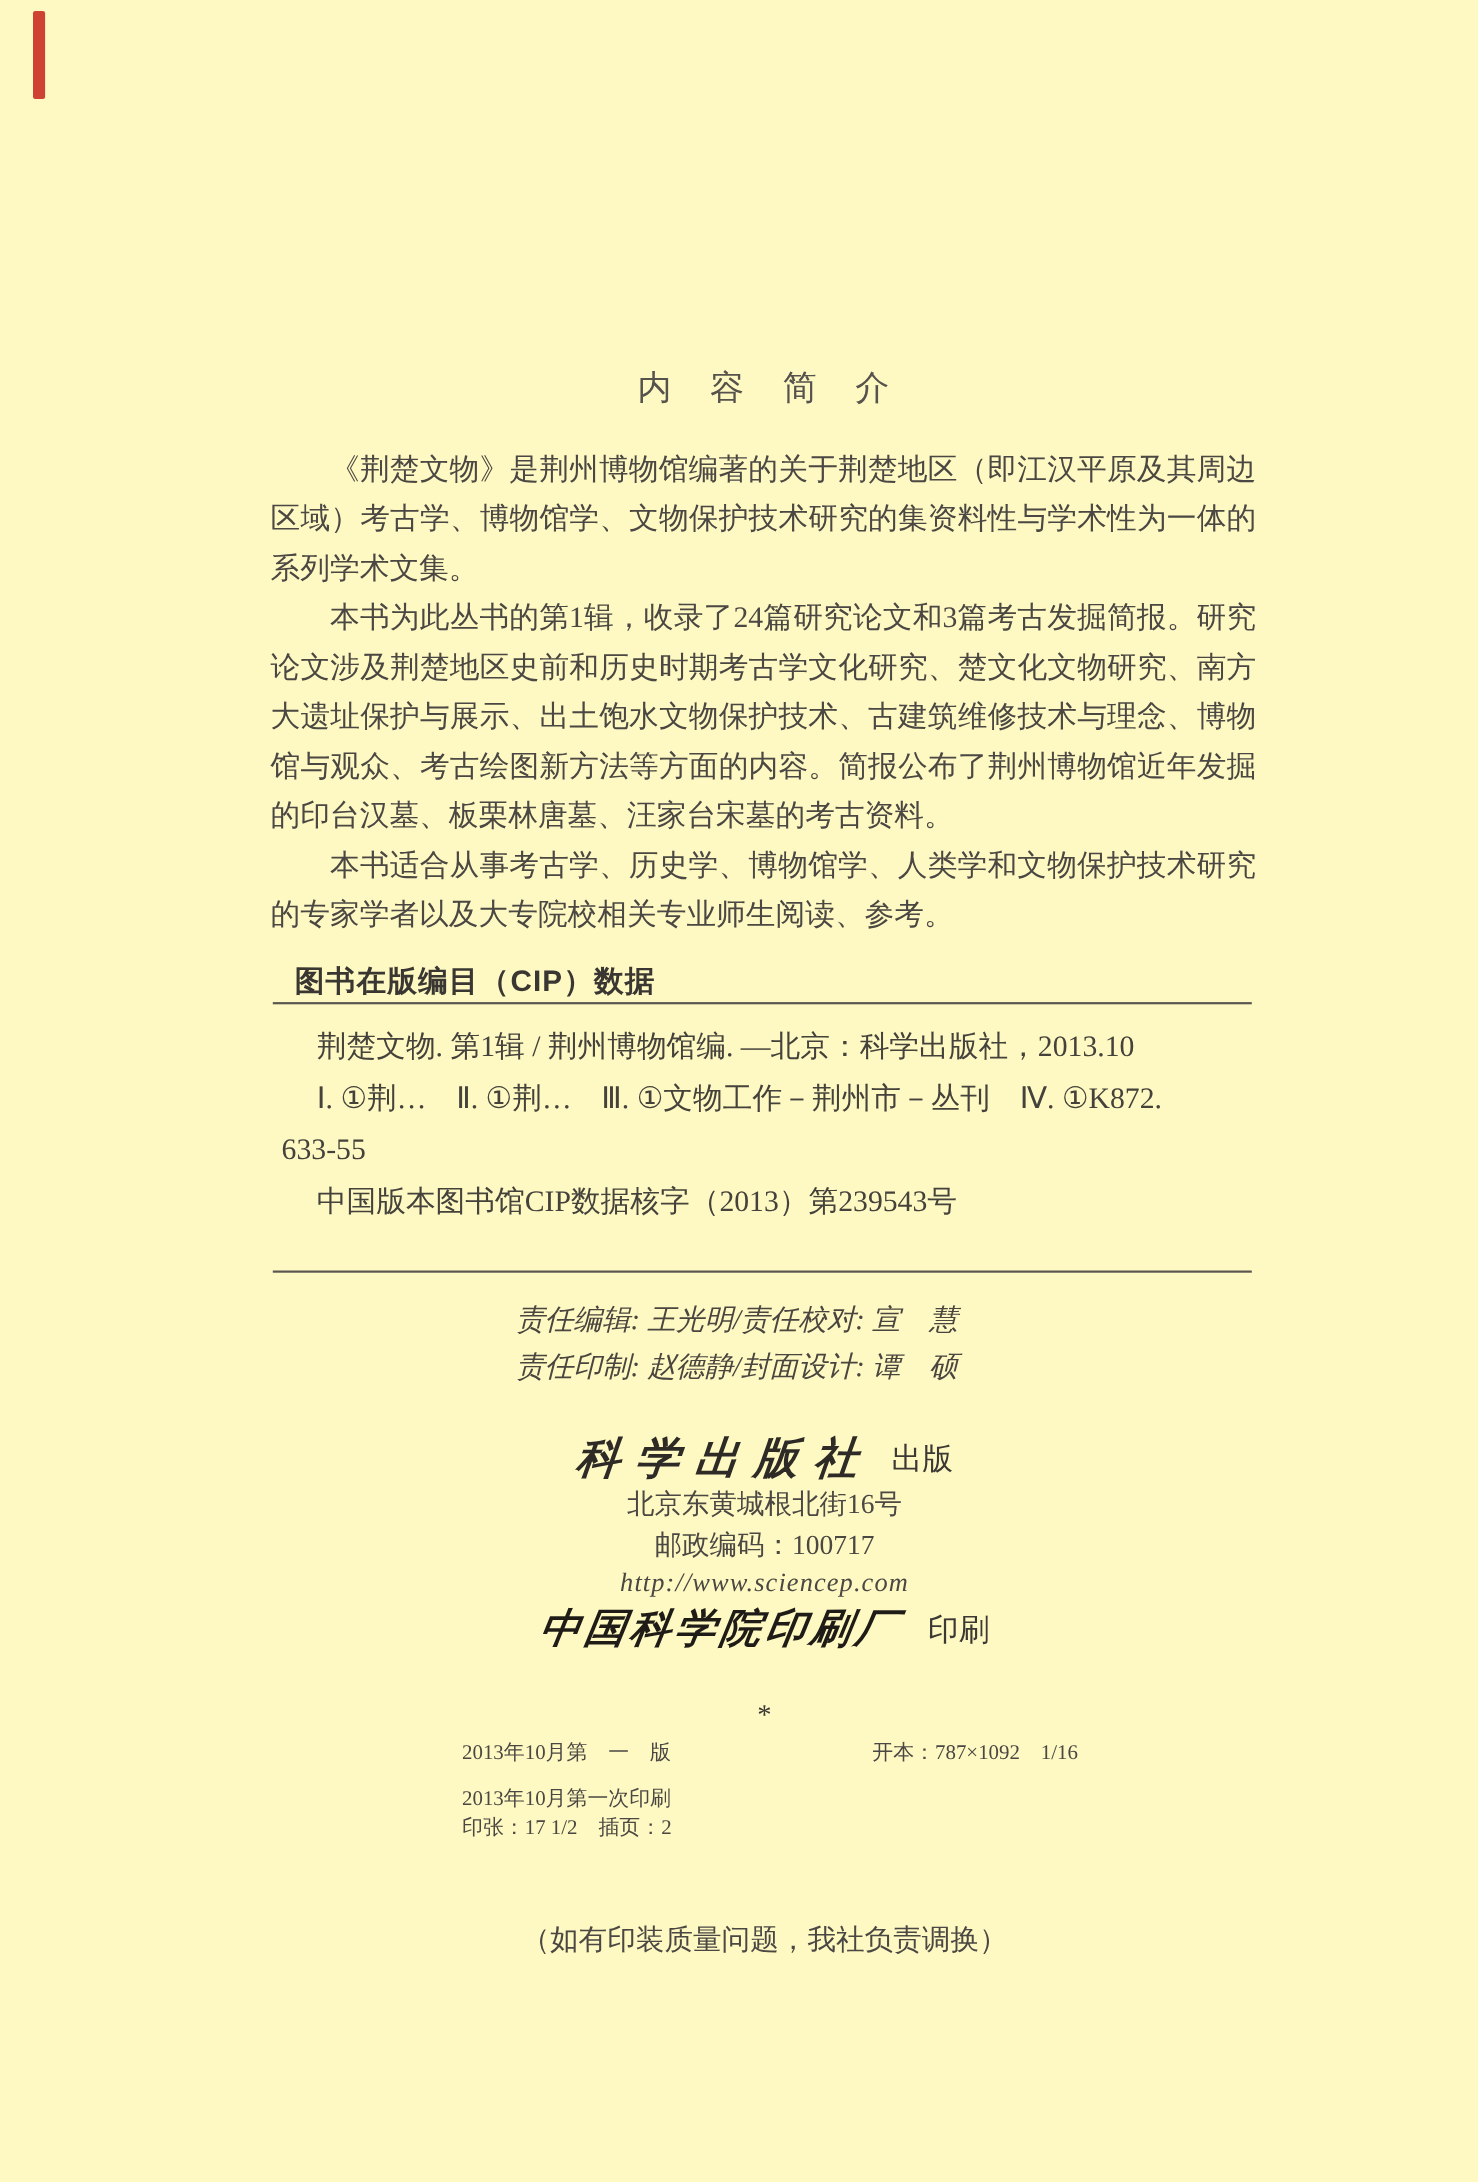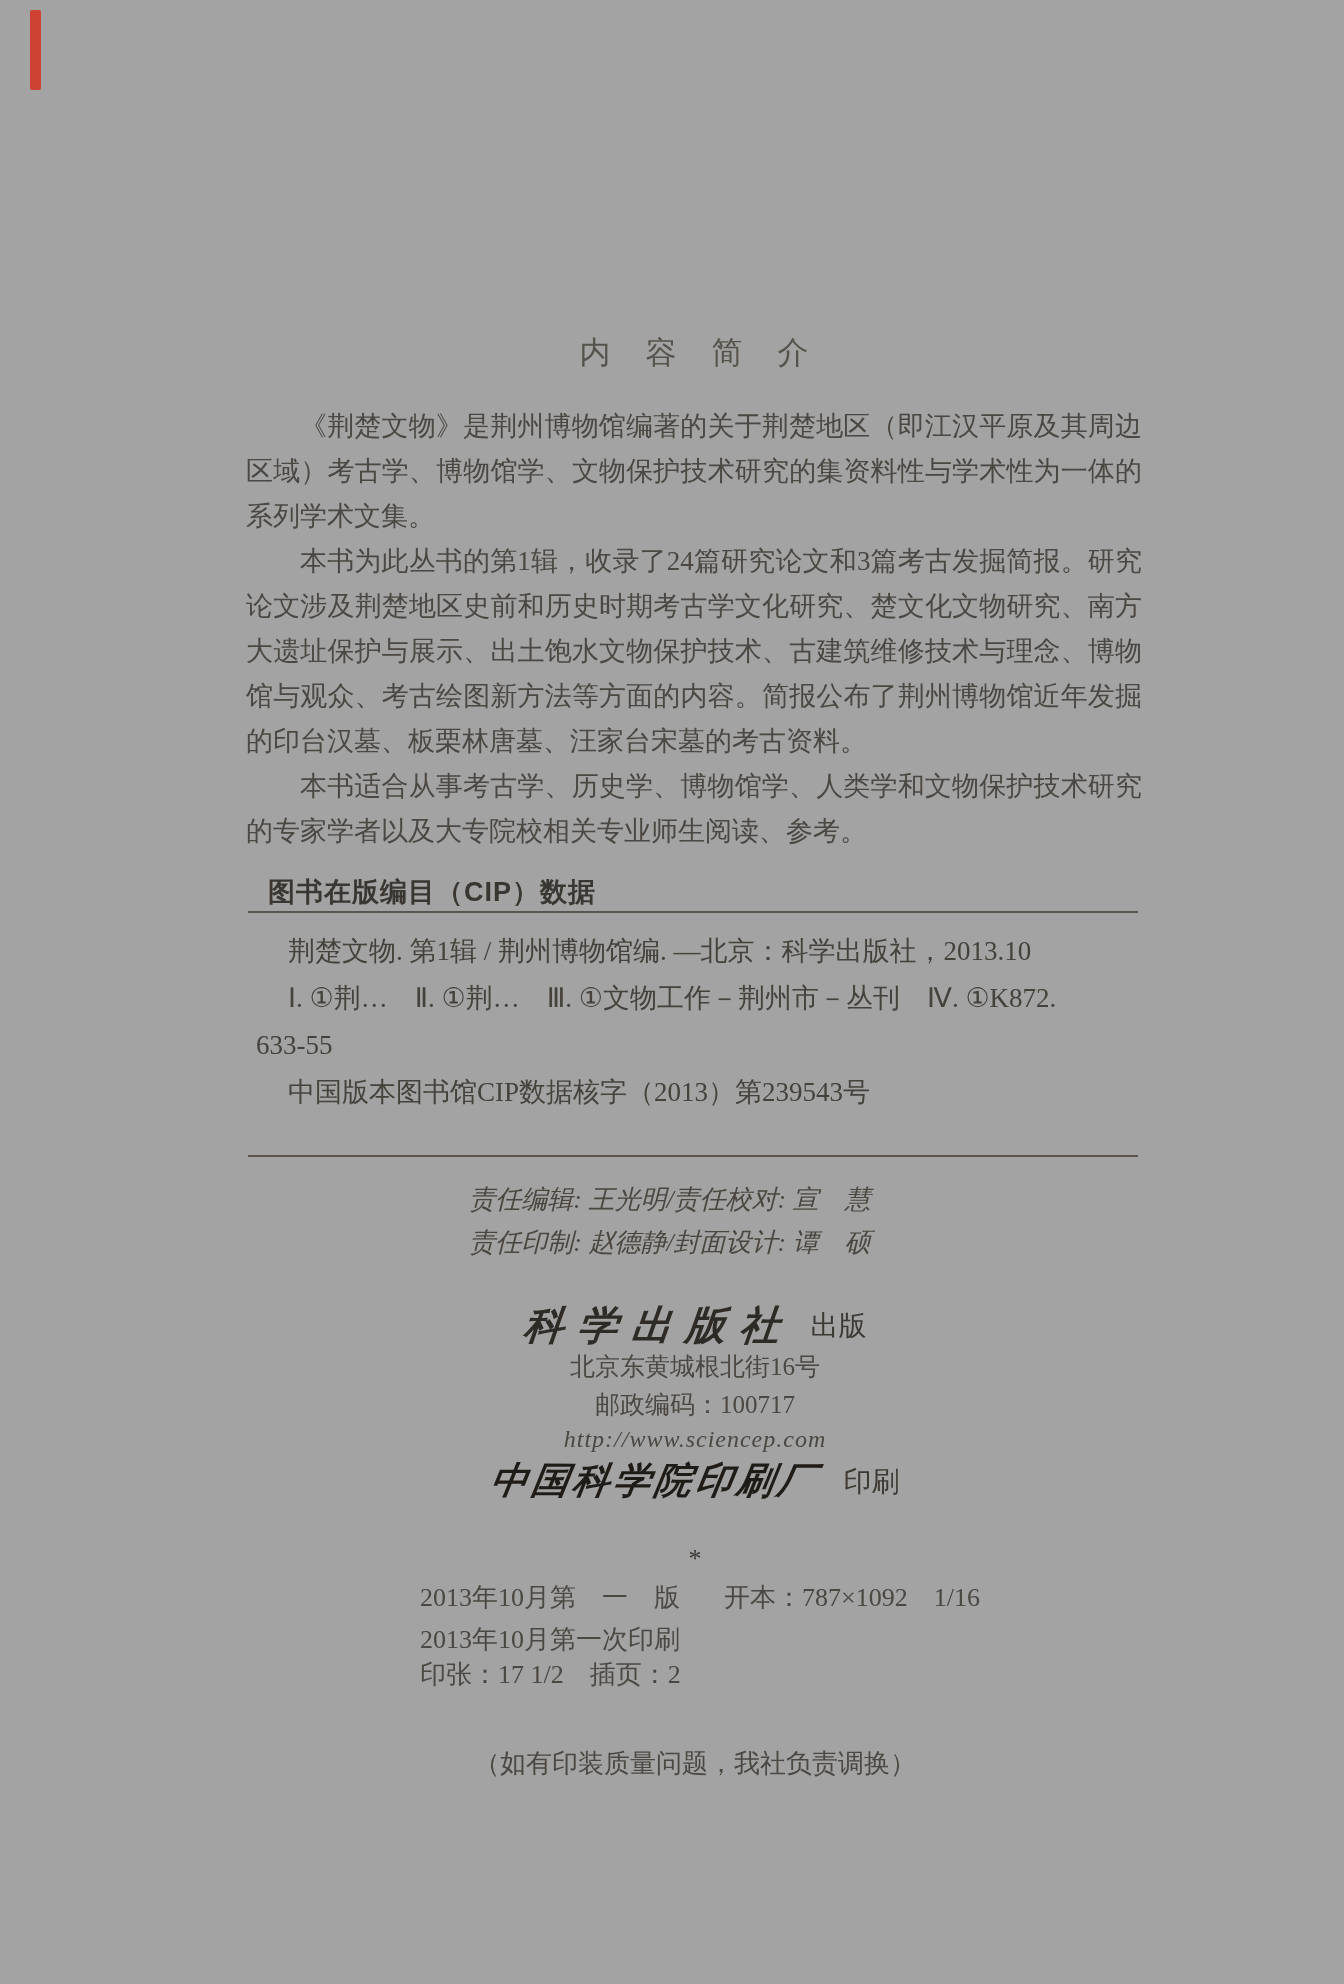--- a/index.html
+++ b/index.html
@@ -4,21 +4,21 @@
 <style>
   html, body {
     margin: 0;
     padding: 0;
     background: #ffffff;
   }
   .sheet {
     position: relative;
     width: 1344px;
     height: 1984px;
-    background: #a3a3a3;
+    background: #fef9c3;
     overflow: hidden;
     font-family: "Liberation Serif", serif;
     color: #494641;
   }
   .abs { position: absolute; }
 
   .scan-mark {
     left: 30px; top: 10px;
     width: 11px; height: 80px;
     border-radius: 2px;
@@ -117,21 +117,21 @@
   .addr      { top: 1350px; font-size: 25px; }
   .postcode  { top: 1388px; font-size: 25px; }
   .url       { top: 1426px; font-size: 24px; letter-spacing: 1px; font-style: italic; }
   .distrib   { top: 1510px; font-size: 26px; }
   .star      { top: 1544px; font-size: 26px; color: #3b3833; }
 
   .print-row {
     left: 420px; width: 560px;
     display: flex;
     justify-content: space-between;
-    font-size: 26px;
+    font-size: 19px;
     color: #4b4742;
   }
   .row-edition    { top: 1580px; }
   .row-impression { top: 1622px; flex-direction: column; }
 
   .word-count { top: 1662px; font-size: 26px; }
   .price      { top: 1698px; font-size: 30px; font-weight: bold; color: #23201c; }
   .note       { top: 1746px; font-size: 26px; }
 </style>
 </head>

